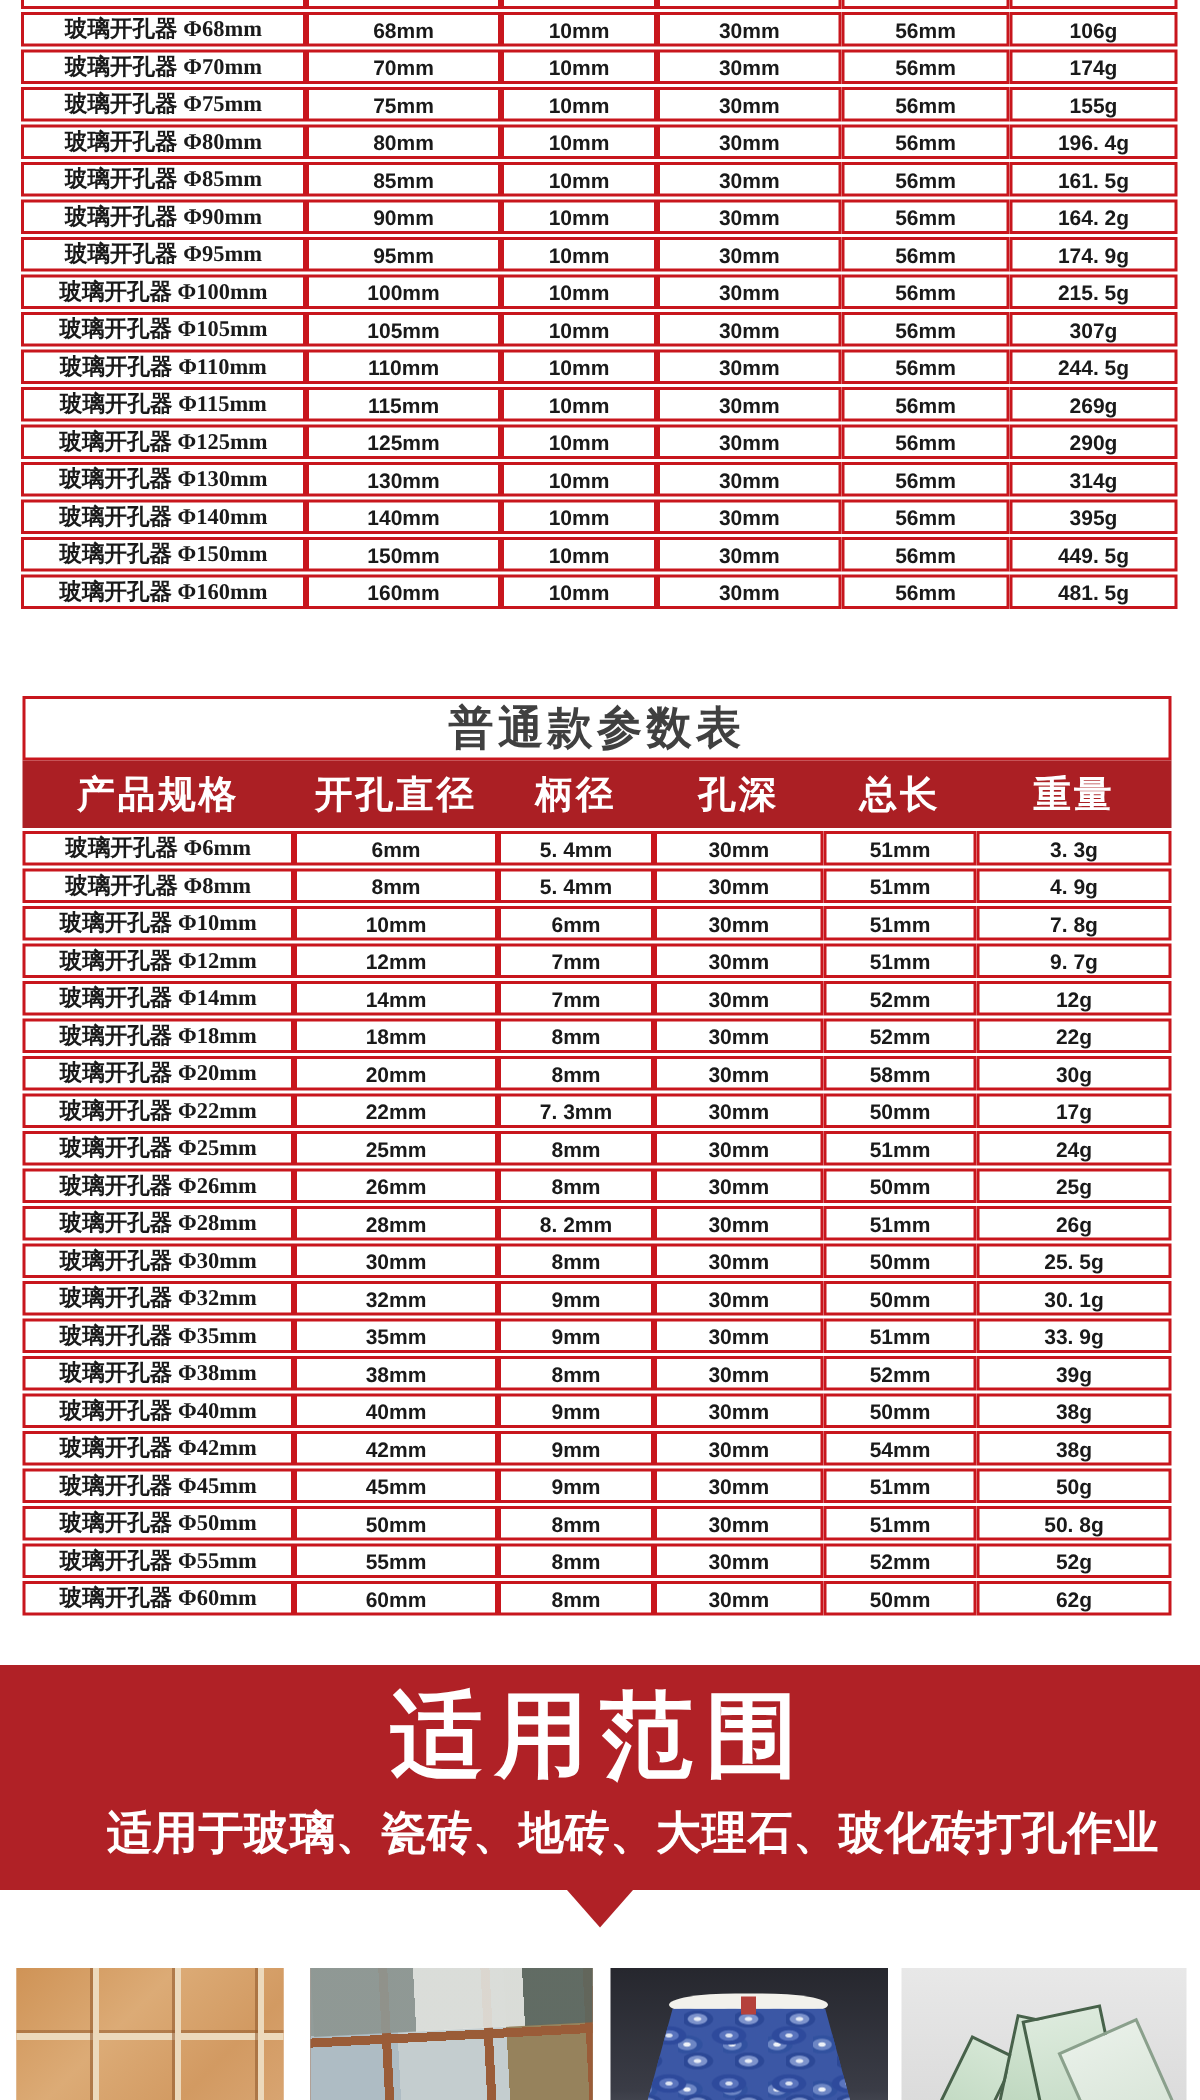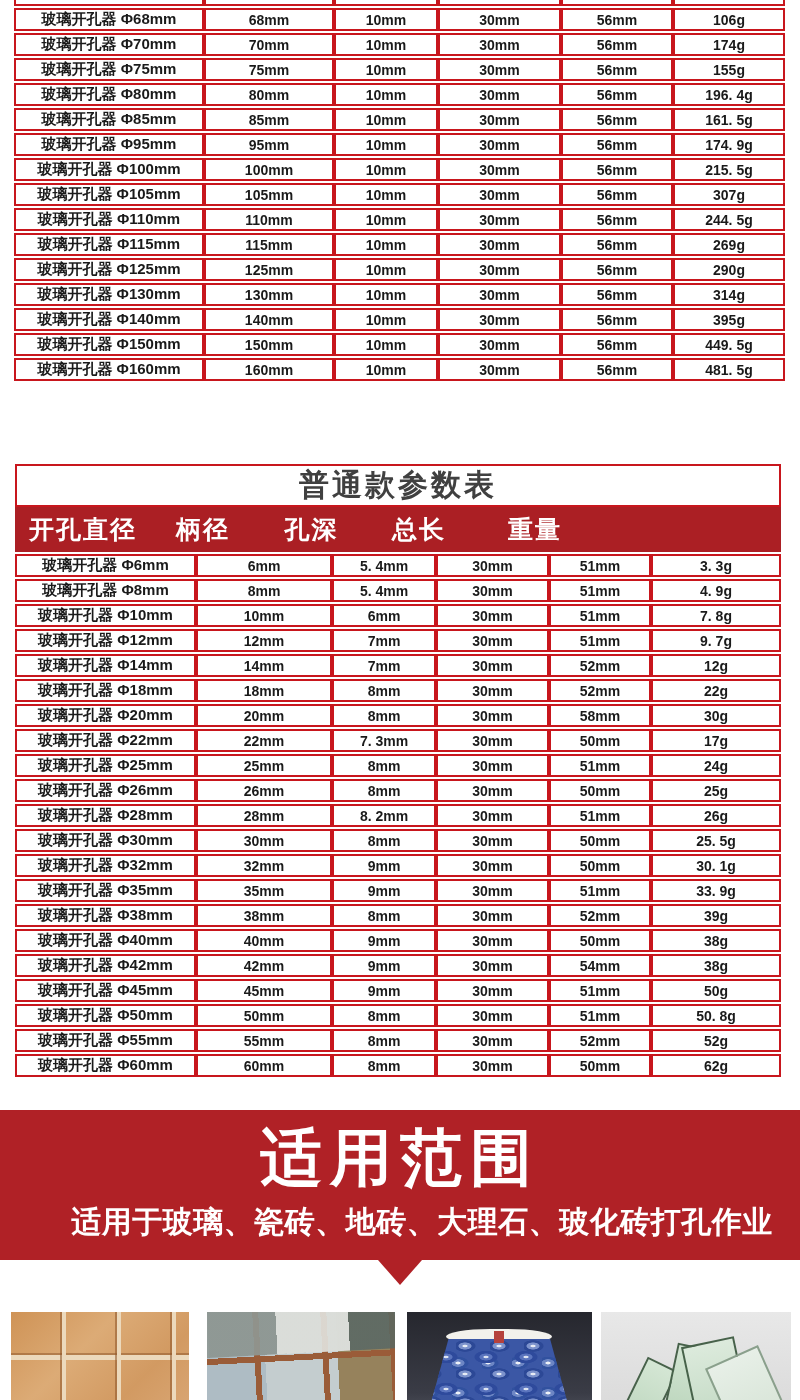--- a/index.html
+++ b/index.html
@@ -10,21 +10,21 @@
     --tb:#c8161d; --hd:#ab1f24; --bn:#b02126;
   }
 
   
   table.spec { border-collapse:separate; border-spacing:0 2px; table-layout:fixed; }
   table.spec td {
     border:2px solid var(--tb); padding:0; text-align:center; vertical-align:middle;
     overflow:hidden; background:#fff; color:#1a1a1a; font-weight:bold;
     font-size:14px; white-space:nowrap; box-sizing:border-box;
   }
-  table.spec td.c0 { font-size:15px; white-space:pre; }
+  table.spec td.c0 { font-size:15px; white-space:pre;font-family:Liberation Serif, serif; }
   #t1 { width:771px; }
   #t1 td { height:21px; }
   #t2 { width:766px; }
   #t2 td { height:20px; }
   .t1wrap { position:absolute; left:14px; top:-17px; }
   .t2wrap { position:absolute; left:15px; top:552px; }
 
   .t2title {
     position:absolute; left:15px; top:464px; width:766px; height:43px;
     box-sizing:border-box; border:2px solid var(--tb); background:#fff;
@@ -158,20 +158,28 @@
           </tr>
           <tr>
             <td class="c0">玻璃开孔器 Φ85mm</td>
             <td>85mm</td>
             <td>10mm</td>
             <td>30mm</td>
             <td>56mm</td>
             <td>161. 5g</td>
           </tr>
           <tr>
+            <td class="c0">玻璃开孔器 Φ90mm</td>
+            <td>90mm</td>
+            <td>10mm</td>
+            <td>30mm</td>
+            <td>56mm</td>
+            <td>164. 2g</td>
+          </tr>
+          <tr>
             <td class="c0">玻璃开孔器 Φ95mm</td>
             <td>95mm</td>
             <td>10mm</td>
             <td>30mm</td>
             <td>56mm</td>
             <td>174. 9g</td>
           </tr>
           <tr>
             <td class="c0">玻璃开孔器 Φ100mm</td>
             <td>100mm</td>
@@ -244,20 +252,21 @@
             <td>56mm</td>
             <td>481. 5g</td>
           </tr>
         </tbody>
     </table>
   </div>
 
   <div class="t2title">普通款参数表</div>
 
   <div class="t2header">
+    <span class="h0">产品规格</span>
     <span class="h1">开孔直径</span>
     <span class="h2">柄径</span>
     <span class="h3">孔深</span>
     <span class="h4">总长</span>
     <span class="h5">重量</span>
   </div>
 
   <div class="t2wrap">
     <table class="spec" id="t2">
       <colgroup>

